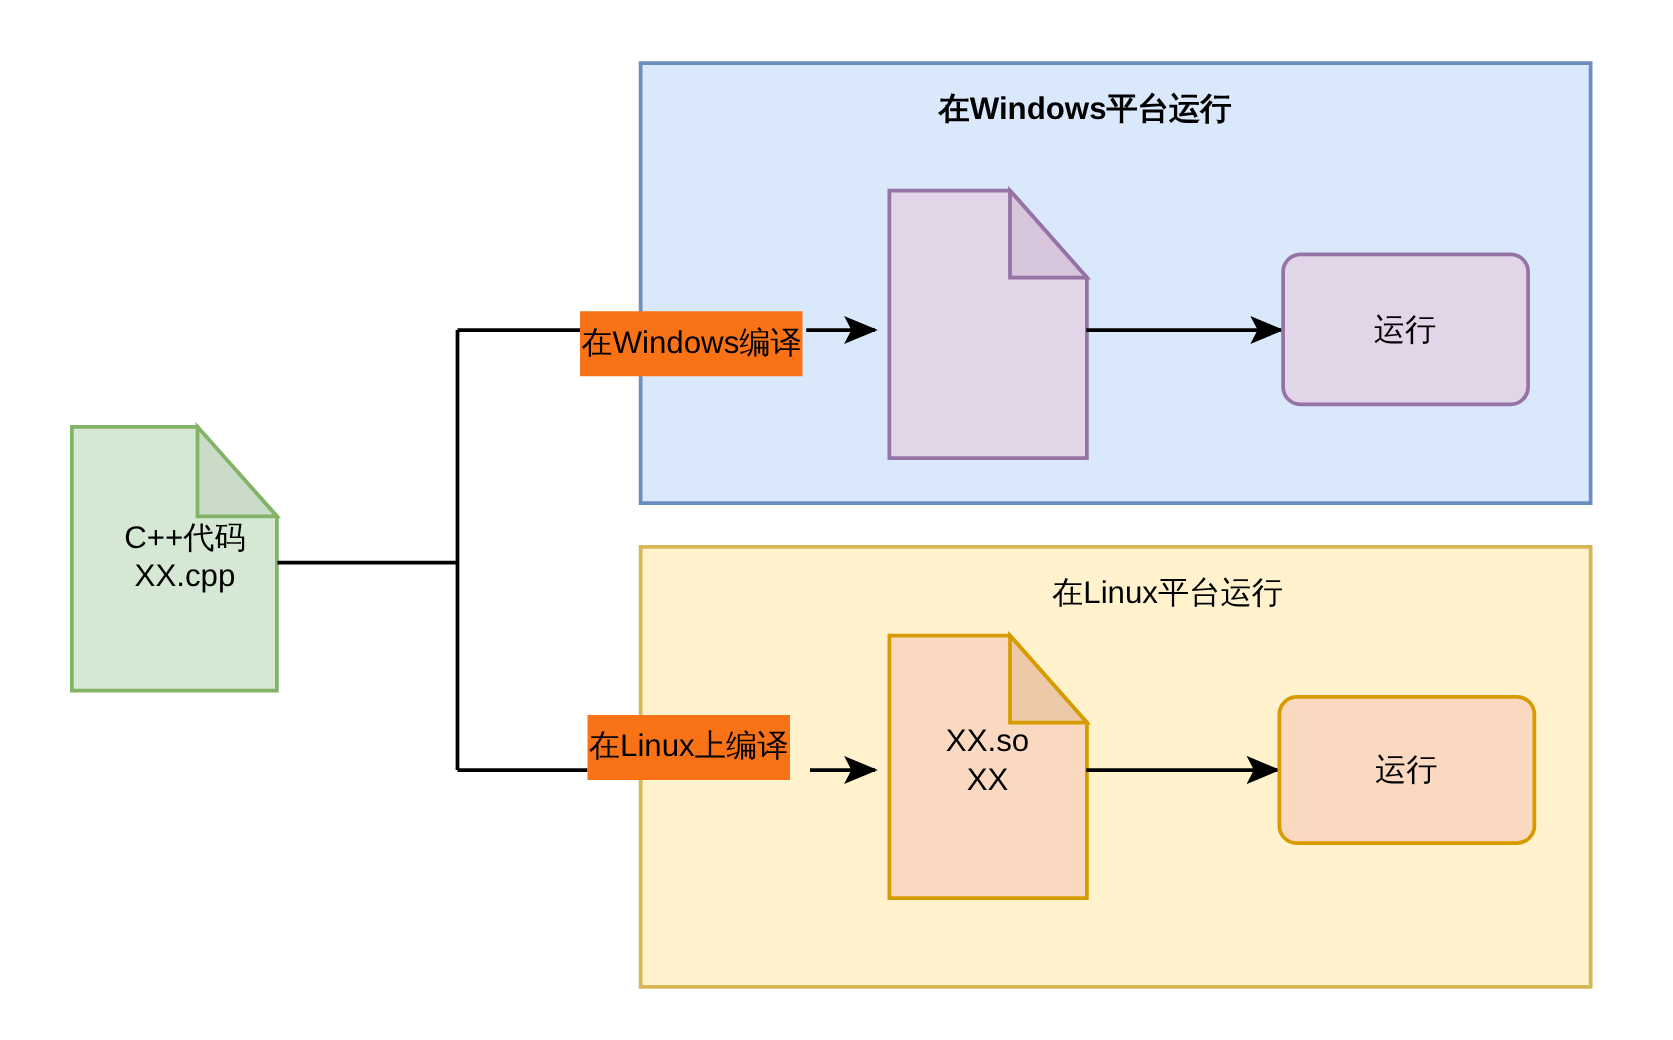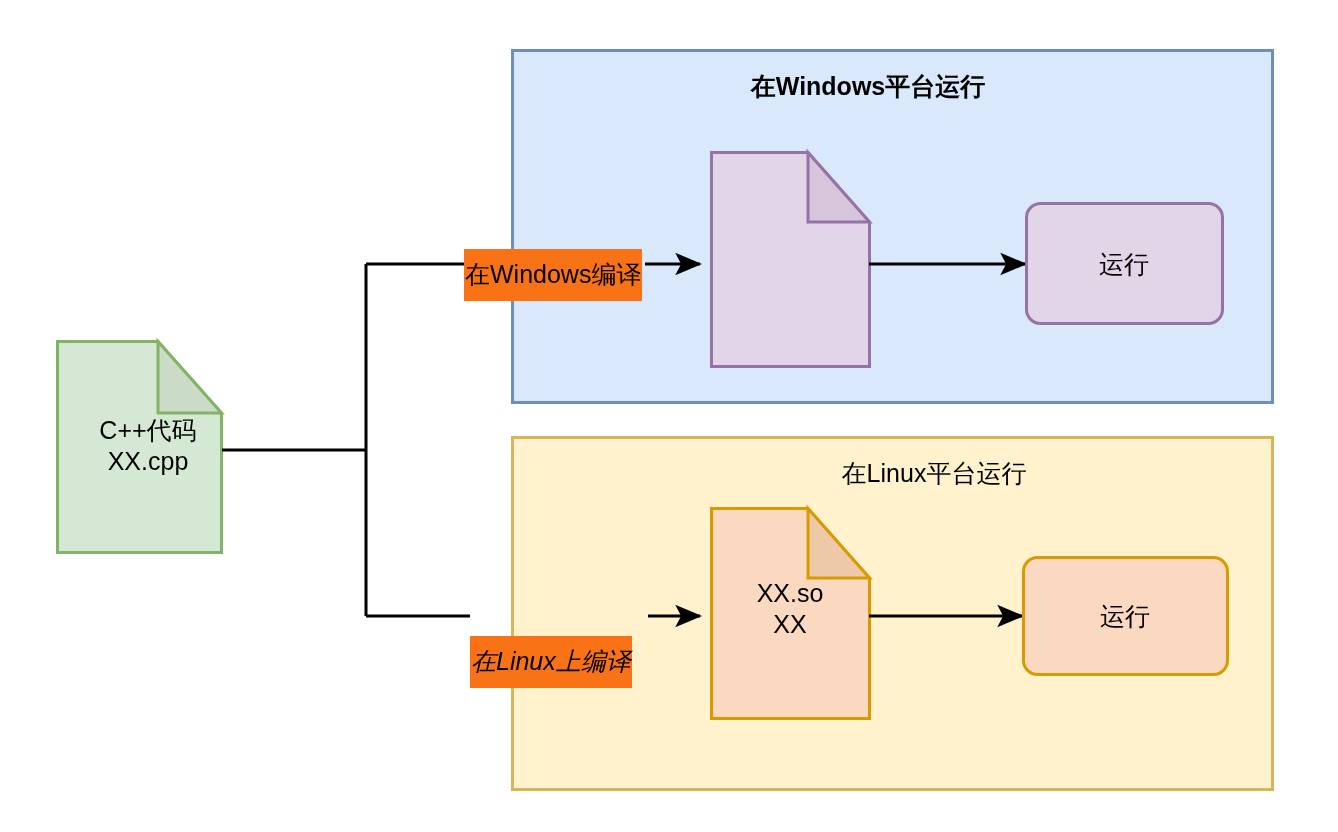--- a/index.html
+++ b/index.html
@@ -88,21 +88,21 @@
   </svg>
 
   <div class="nodelabel" style="left:57px; top:415px; width:182px;"><span>C++代码</span><br><span>XX.cpp</span></div>
 
   <div class="paneltitle" style="left:488px; top:70px; width:760px;font-weight:bold;">在Windows平台运行</div>
 
   <div class="paneltitle" style="left:539px; top:457px; width:760px;margin-left:15px;">在Linux平台运行</div>
 
   <div class="edgelabel" style="left:464px; top:249px;">在Windows编译</div>
 
-  <div class="edgelabel" style="left:470px; top:636px;font-style:italic;">在Linux上编译</div>
+  <div class="edgelabel" style="left:470px; top:572px;">在Linux上编译</div>
 
 
   <div class="nodelabel" style="left:711px; top:578px; width:158px;"><span>XX.so</span><br><span>XX</span></div>
 
   <div class="nodelabel" style="left:1026px; top:249px; width:196px;">运行</div>
 
   <div class="nodelabel" style="left:1023px; top:601px; width:204px;">运行</div>
 
 </div>
 

